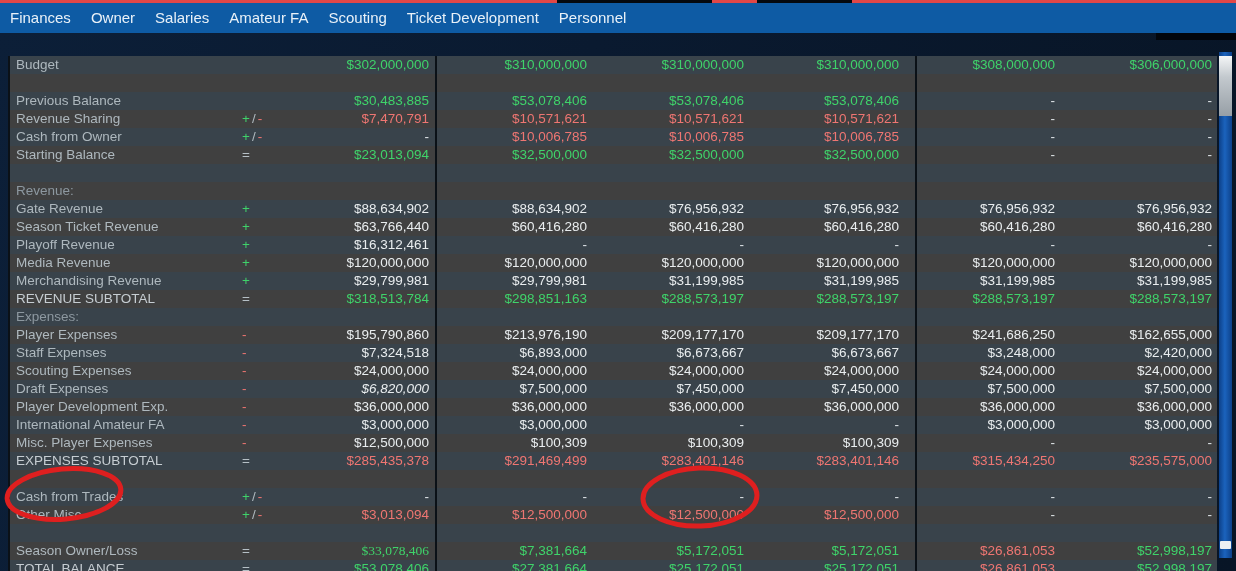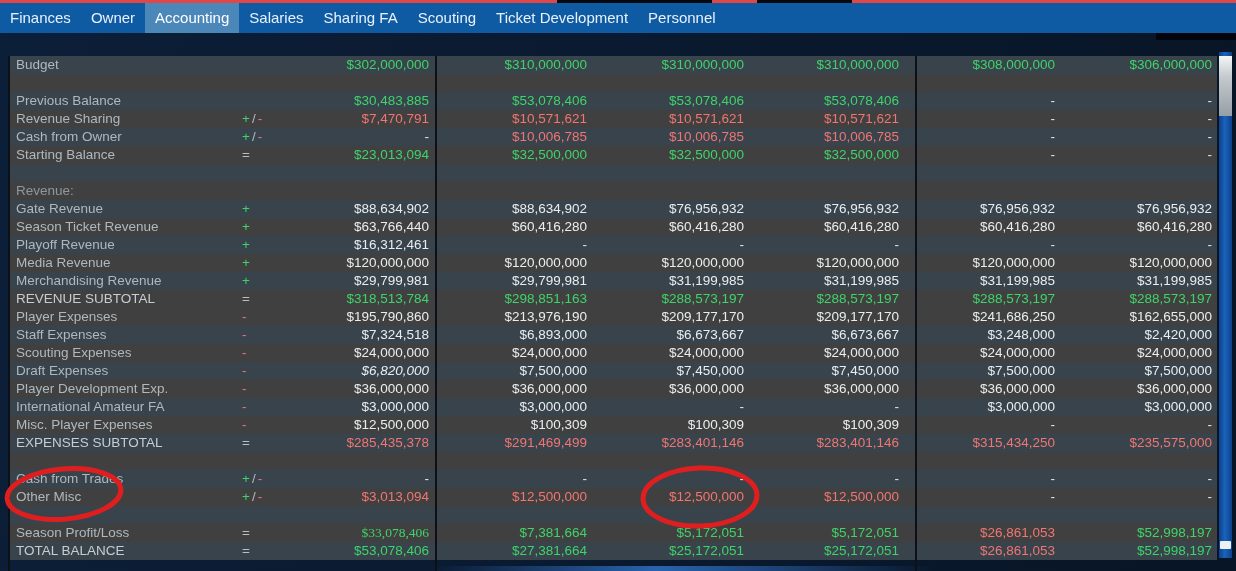--- a/index.html
+++ b/index.html
@@ -55,23 +55,22 @@
 </head>
 <body>
 
 <div class="accent"></div>
 <div class="accent-gap" id="gap1"></div>
 <div class="accent-gap" id="gap2"></div>
 
 <div class="nav">
   <div class="tab">Finances</div>
   <div class="tab">Owner</div>
-  <div class="tab selected">Accounting</div>
   <div class="tab">Salaries</div>
-  <div class="tab">Sharing FA</div>
+  <div class="tab">Amateur FA</div>
   <div class="tab">Scouting</div>
   <div class="tab">Ticket Development</div>
   <div class="tab">Personnel</div>
 </div>
 
 <div class="corner"></div>
 
 <div class="table">
   <div class="vdiv" id="vdiv1"></div>
   <div class="vdiv" id="vdiv2"></div>
@@ -181,20 +180,23 @@
     <div class="row dark">
       <span class="lbl total">REVENUE SUBTOTAL</span>
       <span class="op"><span class="op-eq">=</span></span>
       <span class="val c-g" style="right: 788px;">$318,513,784</span>
       <span class="val c-g" style="right: 630px;">$298,851,163</span>
       <span class="val c-g" style="right: 473px;">$288,573,197</span>
       <span class="val c-g" style="right: 318px;">$288,573,197</span>
       <span class="val c-g" style="right: 162px;">$288,573,197</span>
       <span class="val c-g" style="right: 5px;">$288,573,197</span>
     </div>
+    <div class="row">
+      <span class="lbl section">Expenses:</span>
+    </div>
     <div class="row dark">
       <span class="lbl">Player Expenses</span>
       <span class="op"><span class="op-minus">-</span></span>
       <span class="val c-w" style="right: 788px;">$195,790,860</span>
       <span class="val c-w" style="right: 630px;">$213,976,190</span>
       <span class="val c-w" style="right: 473px;">$209,177,170</span>
       <span class="val c-w" style="right: 318px;">$209,177,170</span>
       <span class="val c-w" style="right: 162px; margin-left: 8px;">$241,686,250</span>
       <span class="val c-w" style="right: 5px;">$162,655,000</span>
     </div>
@@ -284,21 +286,21 @@
       <span class="op"><span class="op-plus">+</span><span class="op-slash">/</span><span class="op-minus">-</span></span>
       <span class="val c-r" style="right: 788px;">$3,013,094</span>
       <span class="val c-r" style="right: 630px;">$12,500,000</span>
       <span class="val c-r" style="right: 473px;">$12,500,000</span>
       <span class="val c-r" style="right: 318px;">$12,500,000</span>
       <span class="val c-d" style="right: 162px;">-</span>
       <span class="val c-d" style="right: 5px;">-</span>
     </div>
     <div class="row"></div>
     <div class="row dark">
-      <span class="lbl">Season Profit/Loss</span>
+      <span class="lbl">Season Owner/Loss</span>
       <span class="op"><span class="op-eq">=</span></span>
       <span class="val c-g" style="right: 788px; font-family: Liberation Serif, serif;">$33,078,406</span>
       <span class="val c-g" style="right: 630px;">$7,381,664</span>
       <span class="val c-g" style="right: 473px;">$5,172,051</span>
       <span class="val c-g" style="right: 318px;">$5,172,051</span>
       <span class="val c-r" style="right: 162px;">$26,861,053</span>
       <span class="val c-g" style="right: 5px;">$52,998,197</span>
     </div>
     <div class="row">
       <span class="lbl total">TOTAL BALANCE</span>

